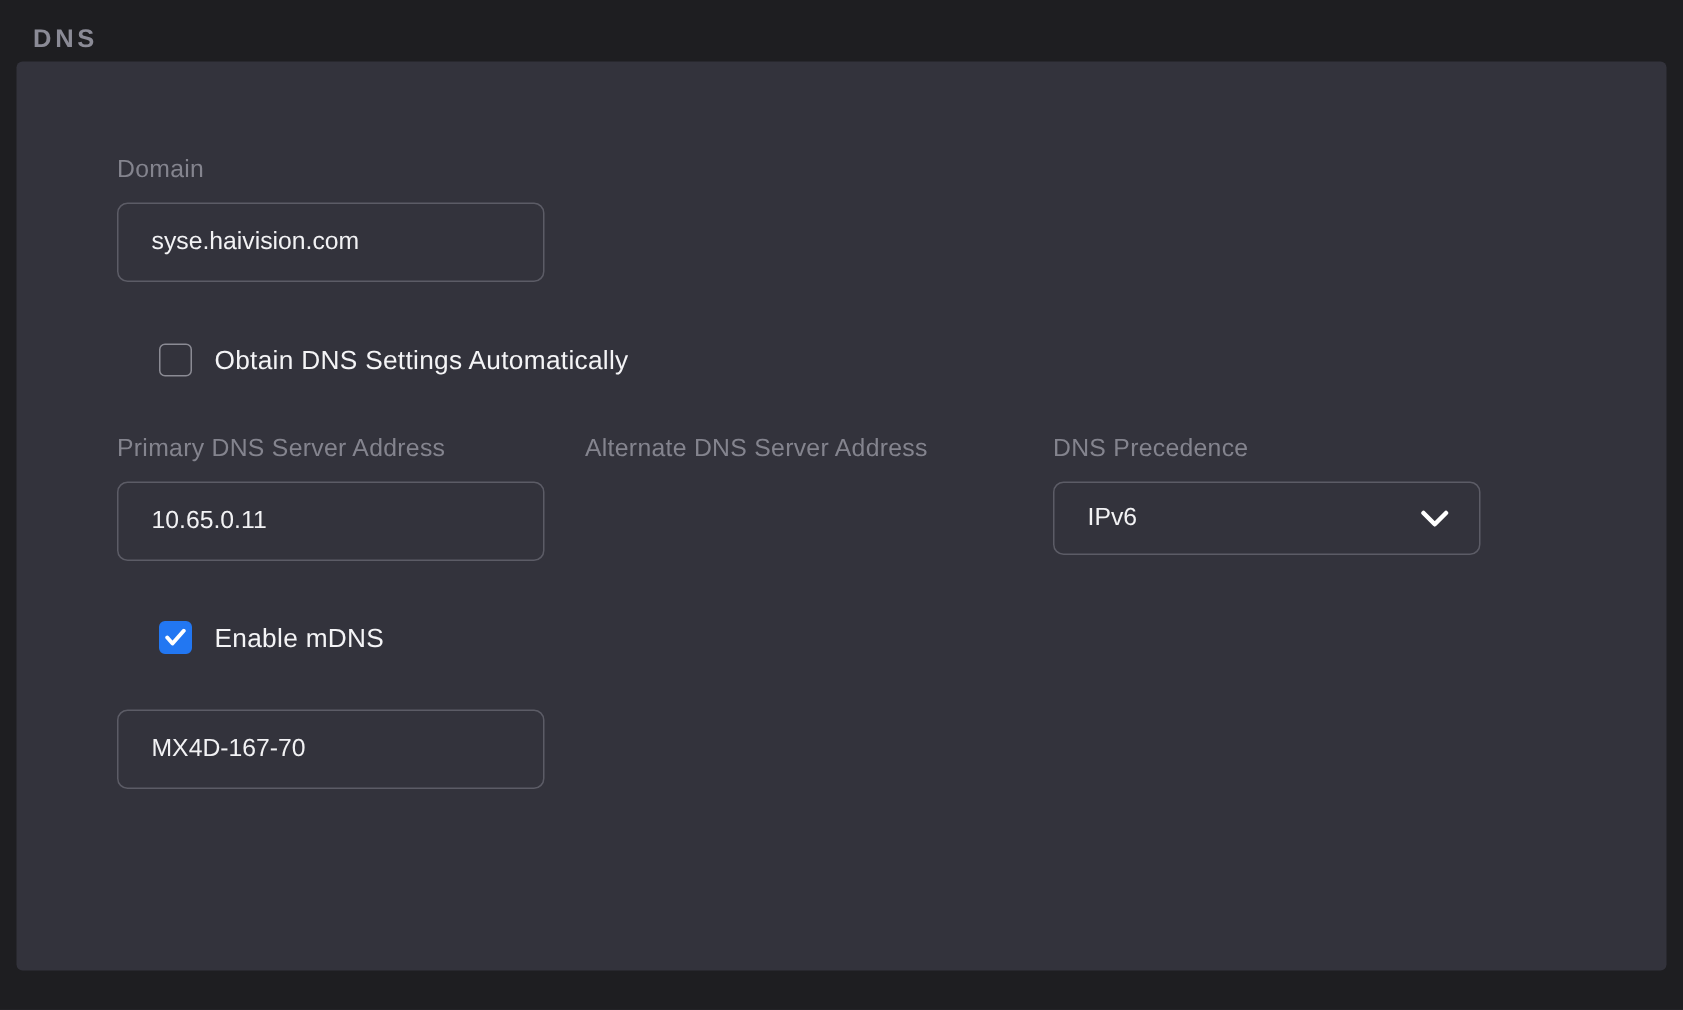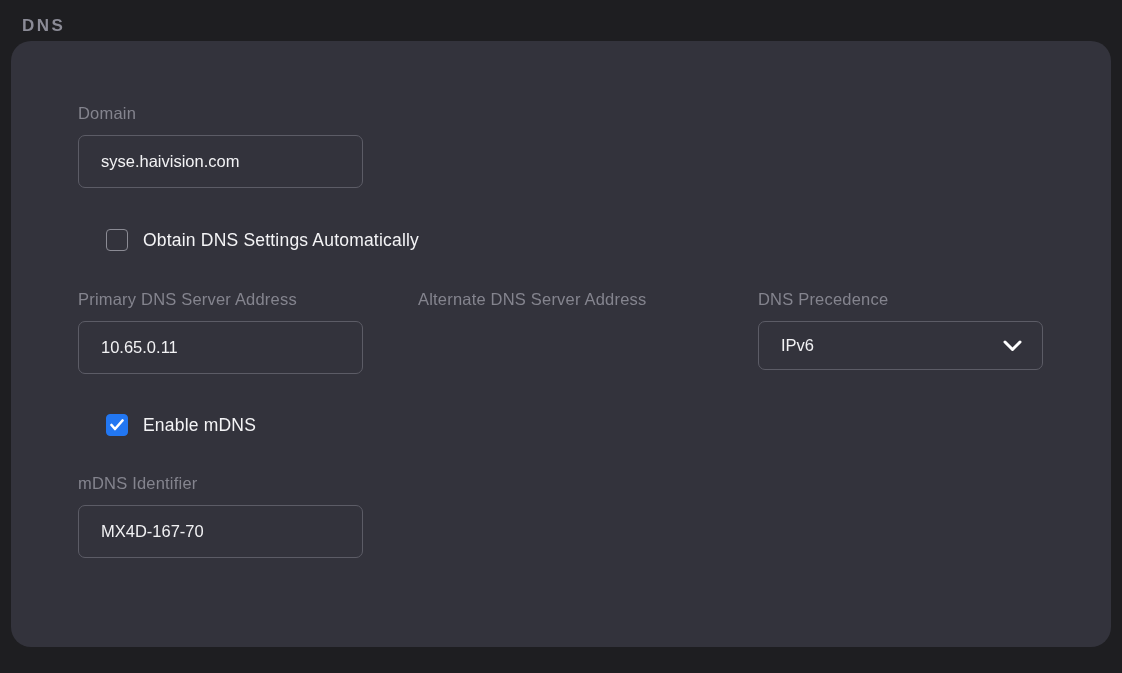--- a/index.html
+++ b/index.html
@@ -16,21 +16,21 @@
   .page-title {
     color: #8b8b96;
     font-size: 17px;
     font-weight: bold;
     letter-spacing: 2.5px;
   }
   .card {
     margin: 0 11px;
     height: 606px;
     background: #33333c;
-    border-radius: 20px;
+    border-radius: 4px;
     padding: 62px 67px 0 67px;
   }
   .field-label {
     display: block;
     color: #84848e;
     font-size: 16.5px;
     letter-spacing: 0.2px;
     line-height: 21px;
     margin-bottom: 11px;
   }
@@ -70,21 +70,21 @@
     cursor: pointer;
   }
   .checkbox svg { display: none; }
   .checkbox.checked {
     background: #2277f2;
     border-color: #2277f2;
   }
   .checkbox.checked svg { display: block; }
   .columns {
     display: flex;
-    gap: 55px;
+    gap: 27px;
     align-items: flex-start;
   }
   .col { width: 285px; }
   .select {
     width: 285px;
     height: 49px;
     border: 1px solid #5c5c66;
     border-radius: 7px;
     display: flex;
     align-items: center;
@@ -154,17 +154,16 @@
       <svg width="14" height="12" viewBox="0 0 14 12">
         <polyline points="1.5,6 5,10 12.5,1.5" fill="none" stroke="#ffffff" stroke-width="2.6" stroke-linecap="round" stroke-linejoin="round"></polyline>
       </svg>
     </span>
     <span class="row-label">Enable mDNS</span>
   </div>
 
   <div class="gap-d"></div>
 
   <div class="field">
-    <label class="field-label">mDNS Identifier</label>
     <input class="text-input" type="text" value="MX4D-167-70" style="">
   </div>
 
 </div>
 
 </body></html>

